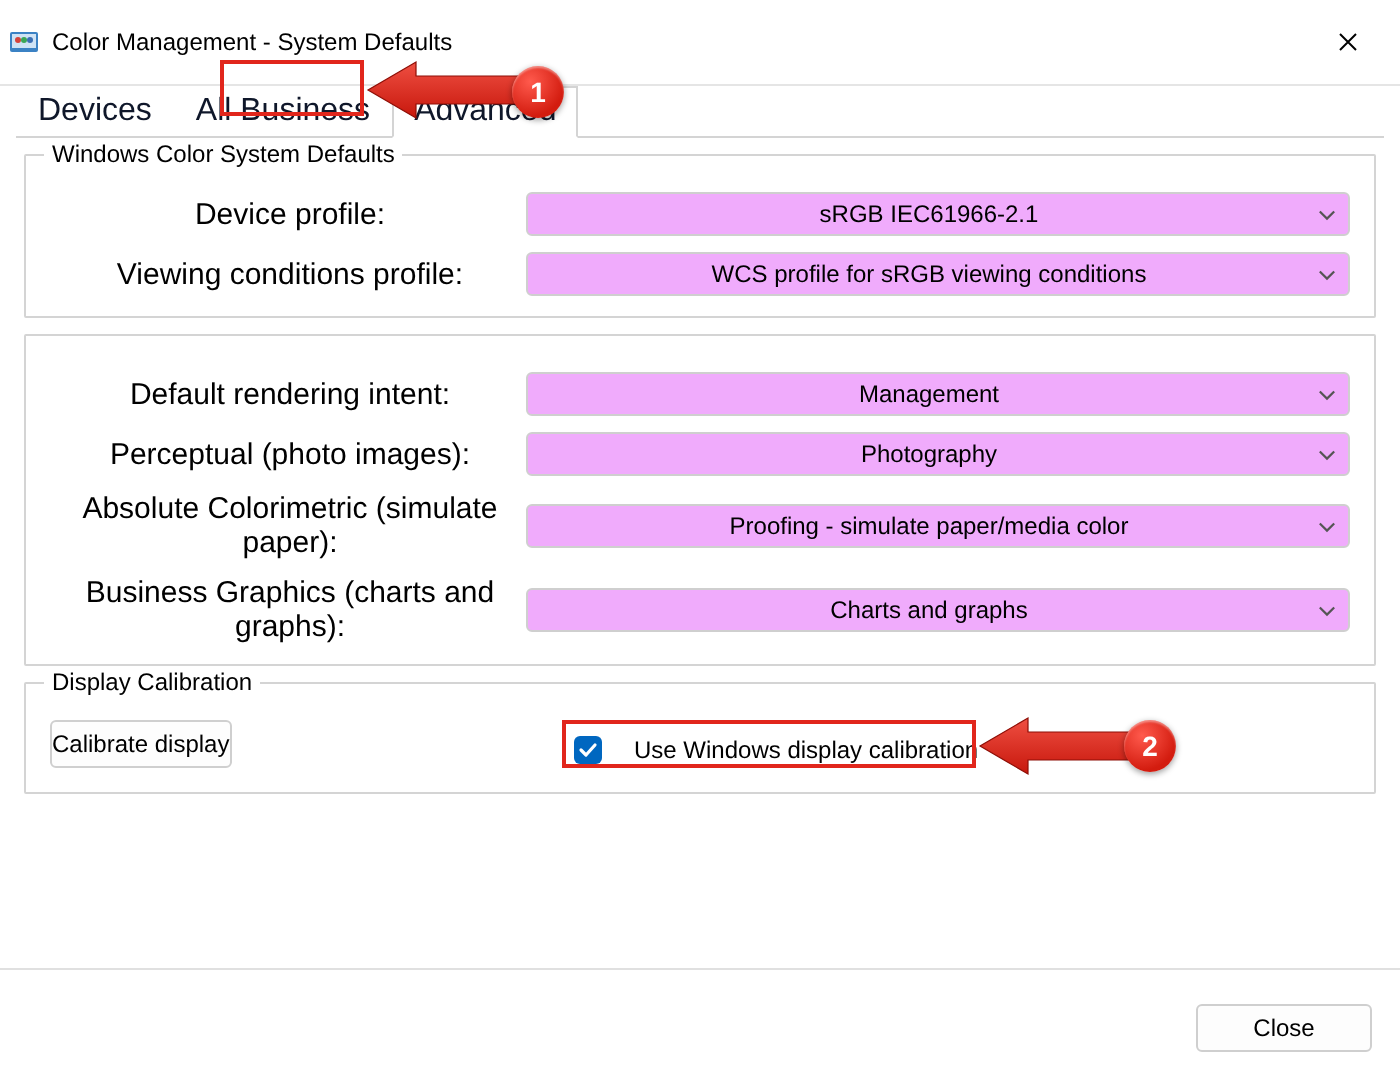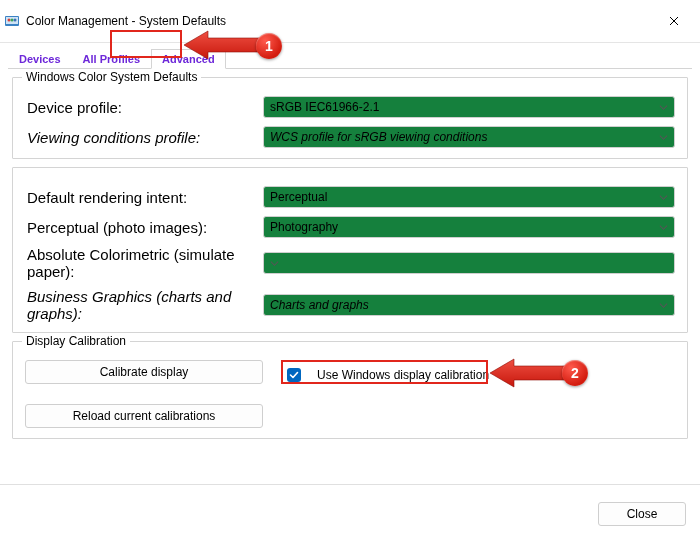--- a/index.html
+++ b/index.html
@@ -45,44 +45,44 @@
   
   .tabs {
     display: flex;
     align-items: flex-end;
     padding: 3px 8px 0 8px;
     height: 26px;
     position: relative;
   }
   .tab {
     padding: 3px 10px 3px 10px;
-    font-size: 11px;
-    color: #6d28d9;
+    font-size: 16px;
+    color: #0f172a;
     border: 1px solid transparent;
     position: relative;
     z-index: 2;
     cursor: default;
-    font-weight: bold;
   }
   .tab.active {
     border: 1px solid #d4d4d4;
     border-bottom: 1px solid #fff;
     background: #fff;
   }
   .tabline {
     position: absolute;
     left: 8px; right: 8px;
     bottom: 0;
     height: 1px;
     background: #d4d4d4;
     z-index: 1;
   }
 
   .pane {
     padding: 8px 12px 12px 12px;
+    text-align: center;
   }
 
   .group {
     border: 1px solid #d4d4d4;
     margin-bottom: 8px;
     padding: 18px 12px 10px 12px;
     position: relative;
     border-radius: 1px;
   }
   .group-title {
@@ -94,49 +94,49 @@
     font-size: 12px;
     color: #000;
   }
 
   .row {
     display: flex;
     align-items: center;
     margin-bottom: 8px;
     min-height: 22px;
   }
-  .row:last-child { margin-bottom: 0; font-style: italic; }
+  .row:last-child { margin-bottom: 0; }
 
   .lbl {
     flex: 0 0 238px;
     font-size: 15px;
     padding-left: 2px;
   }
 
   .dropdown {
     flex: 1;
     height: 22px;
     border: 1px solid #cfcfcf;
     border-radius: 3px;
-    background: #15803d;
+    background: #f0abfc;
     display: flex;
     align-items: center;
     padding: 0 6px;
     position: relative;
     font-size: 12px;
   }
   .dropdown .val { flex: 1; }
   .dropdown .chev {
     color: #555;
   }
   .dropdown .chev svg { width: 9px; height: 9px; display: block; }
 
   
   .cal-cols { display: flex; gap: 18px; }
-  .cal-left { flex: 0 0 238px; display: flex; flex-direction: column; gap: 20px; }
+  .cal-left { flex: 0 0 238px; display: flex; flex-direction: row; gap: 20px; }
   .cal-right { flex: 1; display: flex; align-items: flex-start; padding-top: 4px; }
 
   .btn {
     height: 24px;
     border: 1px solid #cfcfcf;
     border-radius: 3px;
     background: #fdfdfd;
     display: flex;
     align-items: center;
     justify-content: center;
@@ -217,21 +217,21 @@
   <span class="spacer"></span>
   <span class="close">
     <svg viewBox="0 0 10 10">
       <path d="M1 1 L9 9 M9 1 L1 9" stroke="#000" stroke-width="1"></path>
     </svg>
   </span>
 </div>
 
 <div class="tabs">
   <div class="tab">Devices</div>
-  <div class="tab">All Profiles</div>
+  <div class="tab">All Business</div>
   <div class="tab active">Advanced</div>
   <div class="tabline"></div>
 </div>
 
 <div class="pane">
 
   <div class="group">
     <span class="group-title">Windows Color System Defaults</span>
 
     <div class="row">
@@ -257,21 +257,21 @@
         </span>
       </div>
     </div>
   </div>
 
   <div class="group">
 
     <div class="row">
       <span class="lbl">Default rendering intent:</span>
       <div class="dropdown">
-        <span class="val">Perceptual</span>
+        <span class="val">Management</span>
         <span class="chev">
           <svg viewBox="0 0 10 10">
               <path d="M1 3 L5 7 L9 3" stroke="#555" stroke-width="1.2" fill="none"></path>
             </svg>
         </span>
       </div>
     </div>
 
     <div class="row">
       <span class="lbl">Perceptual (photo images):</span>
@@ -282,20 +282,21 @@
               <path d="M1 3 L5 7 L9 3" stroke="#555" stroke-width="1.2" fill="none"></path>
             </svg>
         </span>
       </div>
     </div>
 
 
     <div class="row">
       <span class="lbl">Absolute Colorimetric (simulate paper):</span>
       <div class="dropdown">
+        <span class="val">Proofing - simulate paper/media color</span>
         <span class="chev">
           <svg viewBox="0 0 10 10">
               <path d="M1 3 L5 7 L9 3" stroke="#555" stroke-width="1.2" fill="none"></path>
             </svg>
         </span>
       </div>
     </div>
 
     <div class="row">
       <span class="lbl">Business Graphics (charts and graphs):</span>
@@ -309,21 +310,20 @@
       </div>
     </div>
   </div>
 
   <div class="group">
     <span class="group-title">Display Calibration</span>
 
     <div class="cal-cols">
       <div class="cal-left">
         <div class="btn">Calibrate display</div>
-        <div class="btn">Reload current calibrations</div>
       </div>
       <div class="cal-right">
         <label class="chk-wrap">
           <span class="chk">
             <svg viewBox="0 0 10 10">
                 <path d="M1.5 5 L4 7.5 L8.5 2.5" stroke="#fff" stroke-width="1.6" fill="none" stroke-linecap="round" stroke-linejoin="round"></path>
               </svg>
           </span>
           <span>Use Windows display calibration</span>
         </label>

